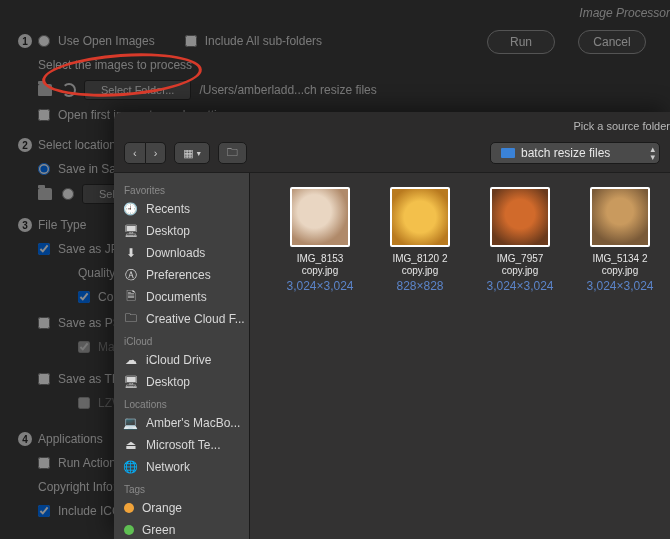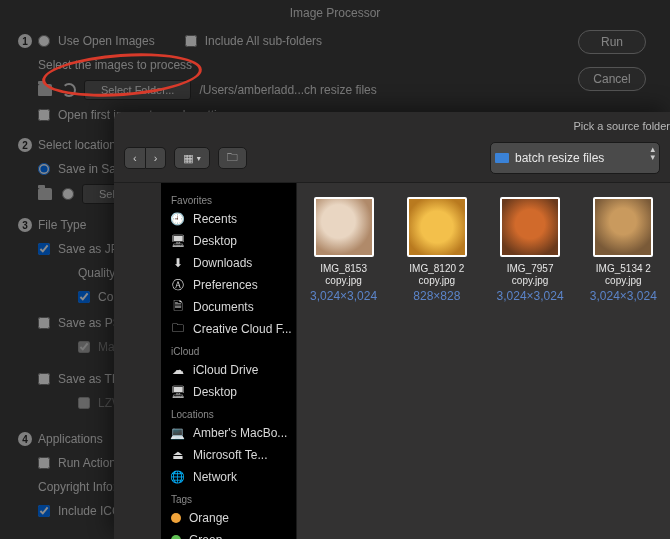--- a/index.html
+++ b/index.html
@@ -1,52 +1,52 @@
 <!DOCTYPE html>
 <html><head>
 <meta charset="utf-8">
 <style>
 * { margin: 0; padding: 0; box-sizing: border-box; font-family: -apple-system, "Helvetica Neue", Arial, sans-serif; }
 body { width: 670px; height: 539px; background: #3f3f3f; color: #e8e8e8; font-size: 12px; overflow: hidden; position: relative; }
 
 
 .ip-dialog { position: absolute; inset: 0; background: #3f3f3f; }
 .ip-dim { position: absolute; inset: 0; background: rgba(0,0,0,0.45); pointer-events: none; }
-.ip-title { text-align: center; padding: 6px 0; font-size: 12px; color: #d8d8d8; }
+.ip-title { text-align: right; padding: 6px 0; font-size: 12px; color: #d8d8d8; font-style: italic; }
 .ip-body { padding: 6px 10px 10px 18px; }
 .ip-step { display: flex; align-items: flex-start; margin-bottom: 6px; }
 .step-num { width: 14px; height: 14px; border-radius: 50%; background: #e8e8e8; color: #2b2b2b; font-size: 10px; font-weight: bold; display: inline-flex; align-items: center; justify-content: center; margin-right: 6px; flex: none; margin-top: 2px; }
 .ip-section { flex: 1; }
 .ip-row { display: flex; align-items: center; gap: 8px; margin-bottom: 6px; min-height: 18px; }
 input.cb { width: 12px; height: 12px; }
 input.rd { width: 12px; height: 12px; }
 .ip-label { color: #dcdcdc; }
 .ip-btn { background: #595959; border: 1px solid #2b2b2b; color: #e8e8e8; padding: 3px 16px; border-radius: 3px; font-size: 11px; }
 .ip-input { background: #595959; border: 1px solid #2b2b2b; color: #e8e8e8; padding: 2px 6px; font-size: 11px; width: 36px; border-radius: 2px; }
-.ip-right { position: absolute; top: 30px; right: 24px; display: flex; flex-direction: column; gap: 13px; }
+.ip-right { position: absolute; top: 30px; right: 24px; display: flex; flex-direction: row; gap: 23px; }
 .ip-rbtn { background: #4a4a4a; border: 1px solid #9a9a9a; color: #eee; padding: 4px 0; width: 68px; border-radius: 14px; font-size: 12px; }
 .folder-ico { width: 14px; height: 12px; background: #c4c4c4; border-radius: 2px 2px 1px 1px; position: relative; display: inline-block; margin-right: 2px; }
 .folder-ico:before { content: ""; position: absolute; top: -3px; left: 0; width: 7px; height: 3px; background: #c4c4c4; border-radius: 1px 1px 0 0; }
 .reload-ico { width: 14px; height: 14px; border: 2px solid #dcdcdc; border-left-color: transparent; border-radius: 50%; display: inline-block; position: relative; }
 
 .highlight-ring { position: absolute; left: 42px; top: 54px; width: 160px; height: 42px; border: 3px solid #d83a2a; border-radius: 50%; transform: rotate(-4deg); pointer-events: none; z-index: 5; }
 
 
 .picker { position: absolute; left: 114px; top: 112px; right: 0; bottom: 0; background: #2c2b2b; border-top-left-radius: 8px; box-shadow: -6px -6px 20px rgba(0,0,0,0.4); display: flex; flex-direction: column; overflow: hidden; }
 .picker-top { text-align: right; font-size: 11px; color: #b8b8b8; padding: 8px 0 6px; }
 .picker-toolbar { display: flex; align-items: center; gap: 8px; padding: 4px 10px 8px; border-bottom: 1px solid #1e1e1e; }
 .tbtn { background: #444; border: 1px solid #1a1a1a; border-radius: 5px; height: 22px; display: inline-flex; align-items: center; justify-content: center; color: #ccc; font-size: 11px; padding: 0 8px; }
 .nav-group { display: inline-flex; }
 .nav-group .tbtn:first-child { border-top-right-radius: 0; border-bottom-right-radius: 0; }
 .nav-group .tbtn:last-child { border-top-left-radius: 0; border-bottom-left-radius: 0; border-left: none; }
-.path-dd { margin-left: auto; background: #4a4a4a; border: 1px solid #1a1a1a; border-radius: 5px; height: 32px; display: inline-flex; align-items: center; gap: 6px; padding: 0 22px 0 4px; position: relative; min-width: 170px; }
+.path-dd { margin-left: auto; background: #4a4a4a; border: 1px solid #1a1a1a; border-radius: 5px; height: 22px; display: inline-flex; align-items: center; gap: 6px; padding: 0 22px 0 10px; position: relative; min-width: 170px; }
 .path-dd .folder-mini { width: 14px; height: 10px; background: #3a82d7; border-radius: 1px; }
 .path-dd .arrows { position: absolute; right: 4px; top: 2px; font-size: 9px; line-height: 8px; color: #ccc; display: flex; flex-direction: column; }
 .picker-body { display: flex; flex: 1; overflow: hidden; }
-.sidebar { width: 136px; background: #000000; border-right: 1px solid #1a1a1a; overflow: hidden; padding-top: 6px; margin-left: 47px; }
+.sidebar { width: 136px; background: #404040; border-right: 1px solid #1a1a1a; overflow: hidden; padding-top: 6px; }
 .sb-head { font-size: 10px; color: #8a8a8a; padding: 6px 10px 2px; }
 .sb-item { display: flex; align-items: center; gap: 8px; padding: 4px 10px; color: #d8d8d8; font-size: 12px; white-space: nowrap; overflow: hidden; text-overflow: ellipsis; }
 .sb-ico { width: 14px; height: 14px; flex: none; display: inline-flex; align-items: center; justify-content: center; }
 .tag-dot { width: 10px; height: 10px; border-radius: 50%; }
 .content { flex: 1; background: #333232; padding: 14px 10px; display: flex; gap: 20px; align-items: flex-start; overflow: hidden; justify-content: flex-end; }
 .file { width: 80px; text-align: center; }
 .thumb { width: 60px; height: 60px; background: #777; border: 2px solid #fff; border-radius: 2px; margin: 0 auto 6px; overflow: hidden; }
 .fname { font-size: 10px; color: #e6e6e6; line-height: 1.2; word-break: break-word; }
 .fdim { font-size: 12px; color: #5b84c9; margin-top: 2px; }
 

